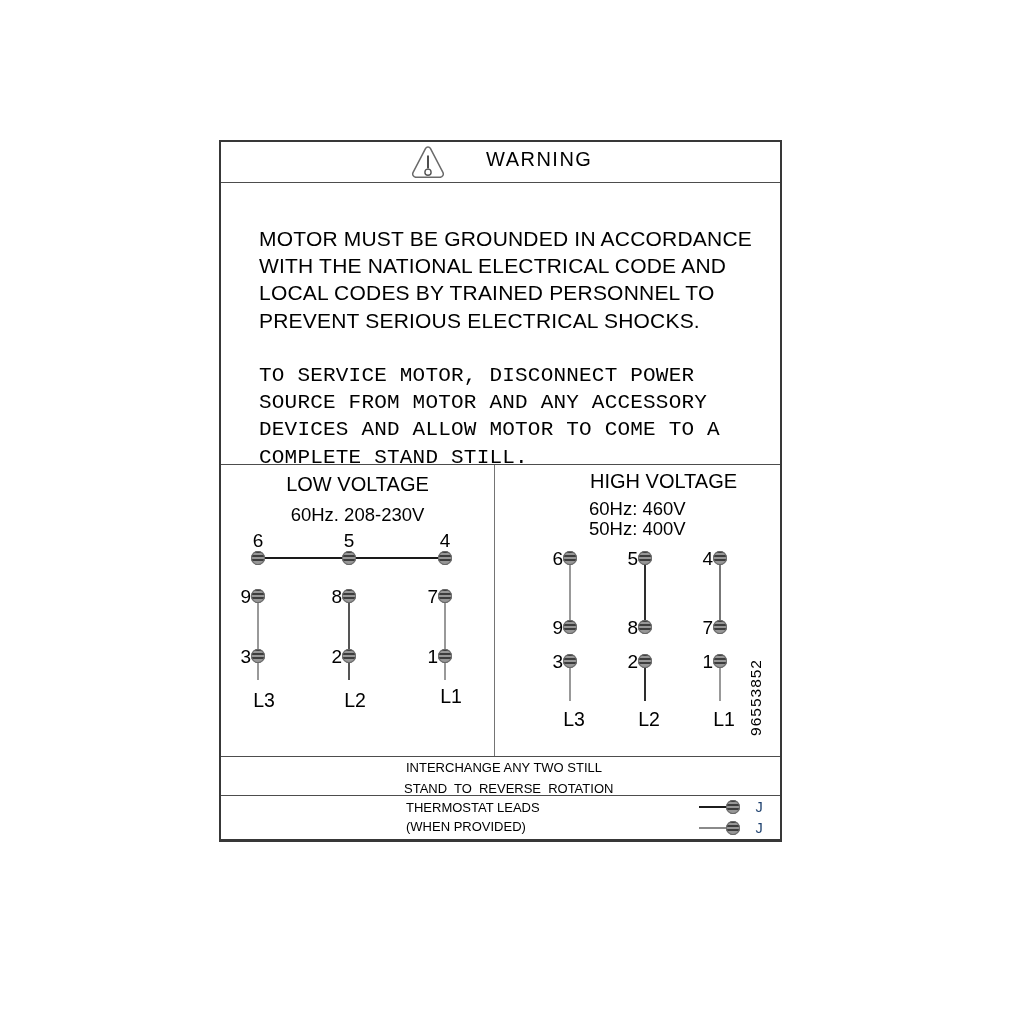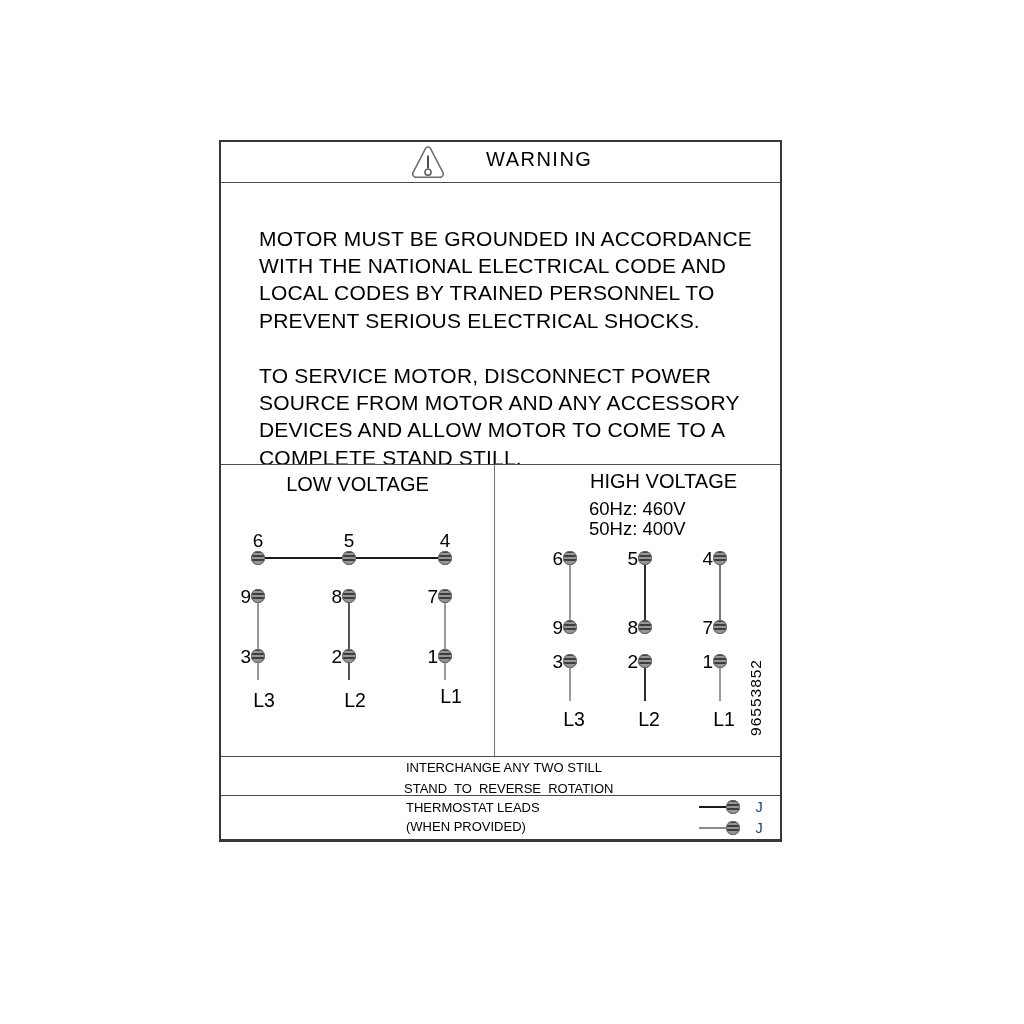--- a/index.html
+++ b/index.html
@@ -13,21 +13,21 @@
   .sec-diag{top:322px;height:292px;border-top:1.5px solid #4d4d4d;}
   .sec-inter{top:614px;height:39px;border-top:1.5px solid #4d4d4d;}
   .sec-thermo{top:653px;height:32px;border-top:1.5px solid #4d4d4d;}
 
   .warn-title{position:absolute;left:265px;top:6px;font-size:20px;letter-spacing:1.5px;}
   .tri{position:absolute;left:189px;top:3px;}
 
   .warn-p{position:absolute;left:22px;width:520px;margin:16px;font-size:21px;
           line-height:27.2px;letter-spacing:0.2px;white-space:pre-line;}
   .warn-p1{top:26px;}
-  .warn-p2{top:163px;}
+  .warn-p2{top:163px;font-family:Liberation Mono, monospace;}
 
   .panel{position:absolute;top:0;height:292px;}
   .panel-low{left:0;width:273px;}
   .panel-high{left:273px;width:286px;border-left:1.5px solid #747474;box-sizing:border-box;}
 
   .diag-title{position:absolute;font-size:20px;}
   .diag-sub{position:absolute;font-size:18.5px;}
   .centered{left:0;width:273px;text-align:center;}
 
   .dot{position:absolute;width:14px;height:14px;border-radius:50%;
@@ -73,20 +73,21 @@
       <p class="warn-p warn-p2">TO SERVICE MOTOR, DISCONNECT POWER
 SOURCE FROM MOTOR AND ANY ACCESSORY
 DEVICES AND ALLOW MOTOR TO COME TO A
 COMPLETE STAND STILL.</p>
     </div>
 
     <div class="sec sec-diag">
 
       <div class="panel panel-low">
         <div class="diag-title centered" style="top:8px;">LOW VOLTAGE</div>
+        <div class="diag-sub centered" style="top:39px;">60Hz. 208-230V</div>
 
         <div class="hl" style="left:37px;top:92px;width:187px;"></div>
         <div class="vl" style="left:36px;top:131px;height:84px;background:#999;"></div>
         <div class="vl" style="left:127px;top:131px;height:84px;background:#555;"></div>
         <div class="vl" style="left:223px;top:131px;height:84px;background:#999;"></div>
 
         <span class="num num-above" style="left:22px;top:66px;">6</span>
         <span class="num num-above" style="left:113px;top:66px;">5</span>
         <span class="num num-above" style="left:209px;top:66px;">4</span>
         <span class="dot" style="left:37px;top:93px;"></span>

